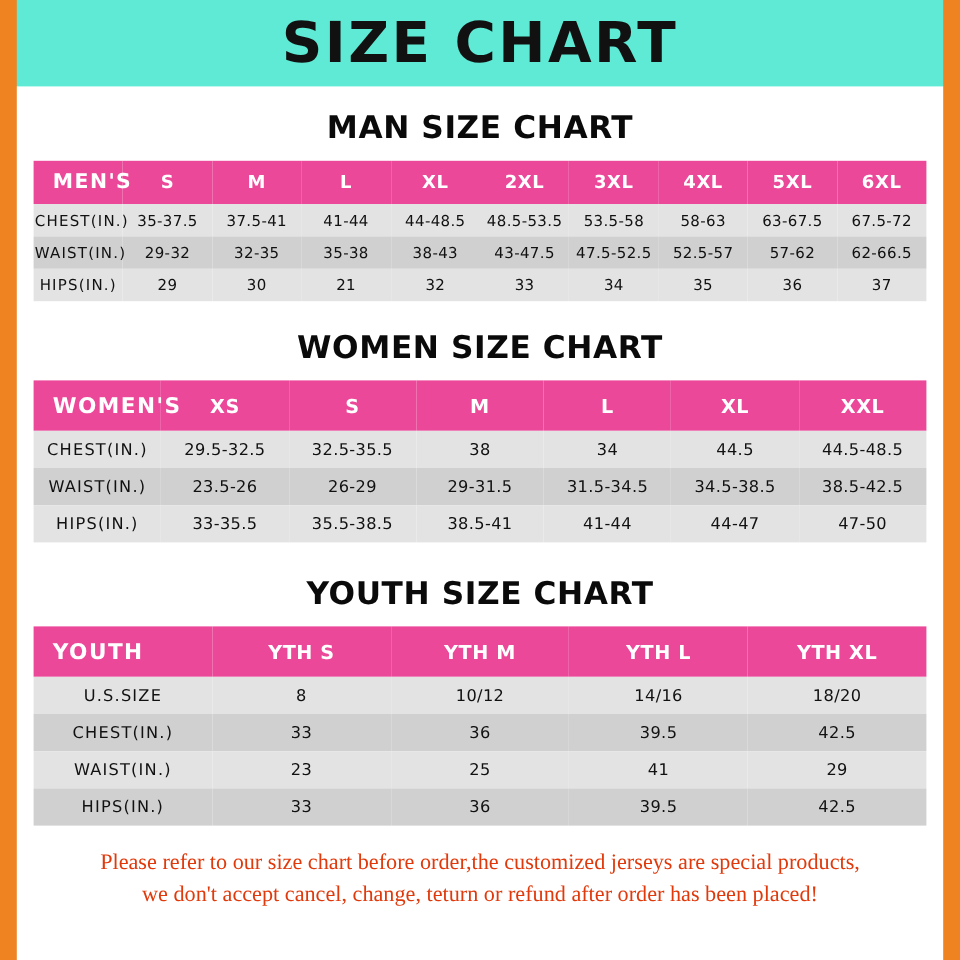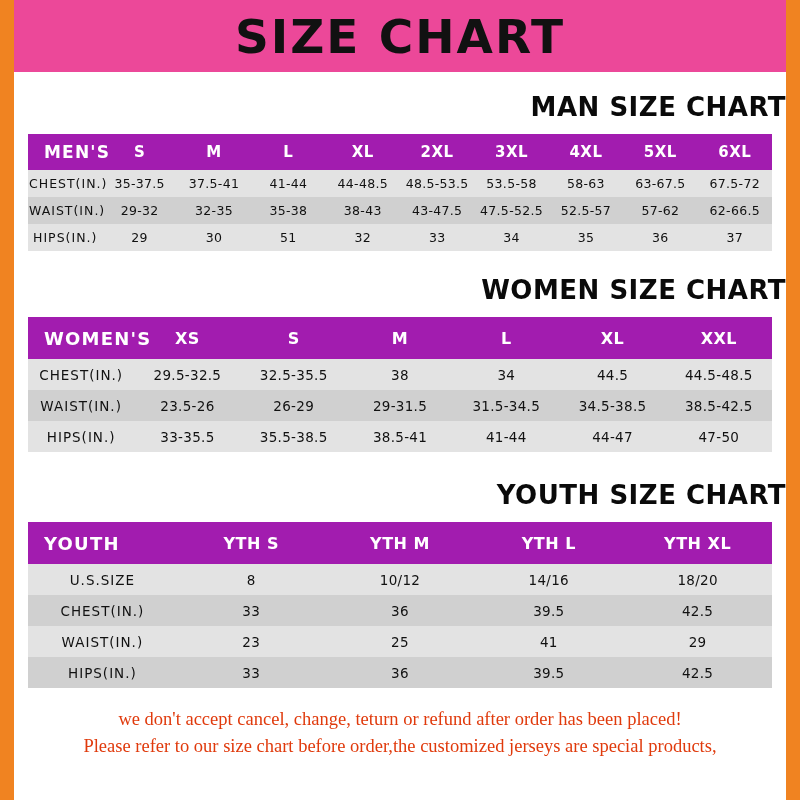--- a/index.html
+++ b/index.html
@@ -14,21 +14,21 @@
   .page {
     width: 800px;
     height: 800px;
     position: relative;
     background: #ffffff;
     display: flex;
     flex-direction: column;
   }
   
   .header {
-    background: #ec4899;
+    background: #5eead4;
     height: 72px;
     display: flex;
     align-items: center;
     justify-content: center;
     flex: none;
   }
   .header-title {
     font-family: "DejaVu Sans", sans-serif;
     font-weight: bold;
     font-size: 47px;
@@ -49,21 +49,21 @@
   .content {
     position: relative;
     z-index: 2;
     padding: 0 14px;
     flex: 1;
     display: flex;
     flex-direction: column;
   }
 
   .section-title {
-    text-align: right;
+    text-align: center;
     font-family: "DejaVu Sans", sans-serif;
     font-weight: bold;
     font-size: 26px;
     letter-spacing: 0.5px;
     color: #0a0a0a;
   }
   .title-man { margin: 20px 0 12px; }
   .title-women { margin: 24px 0 12px; }
   .title-youth { margin: 28px 0 12px; }
 
@@ -71,21 +71,21 @@
     width: 744px;
     margin: 0 auto;
     border-collapse: collapse;
     table-layout: fixed;
   }
   table.size-table th, table.size-table td {
     text-align: center;
     font-family: "DejaVu Sans", sans-serif;
   }
   table.size-table thead th {
-    background: #a21caf;
+    background: #ec4899;
     color: #ffffff;
     font-weight: bold;
     font-size: 15px;
     height: 36px;
     letter-spacing: 0.5px;
   }
   table.size-table thead th.label-col {
     text-align: left;
     padding-left: 16px;
     font-size: 17px;
@@ -180,21 +180,21 @@
           <td>43-47.5</td>
           <td>47.5-52.5</td>
           <td>52.5-57</td>
           <td>57-62</td>
           <td>62-66.5</td>
         </tr>
         <tr class="row-odd">
           <td class="label-col">HIPS(IN.)</td>
           <td>29</td>
           <td>30</td>
-          <td>51</td>
+          <td>21</td>
           <td>32</td>
           <td>33</td>
           <td>34</td>
           <td>35</td>
           <td>36</td>
           <td>37</td>
         </tr>
       </tbody>
     </table>
 
@@ -279,18 +279,18 @@
           <td class="label-col">HIPS(IN.)</td>
           <td>33</td>
           <td>36</td>
           <td>39.5</td>
           <td>42.5</td>
         </tr>
       </tbody>
     </table>
 
     <div class="footer-note">
+      <div>Please refer to our size chart before order,the customized jerseys are special products,</div>
       <div>we don't accept cancel, change, teturn or refund after order has been placed!</div>
-      <div>Please refer to our size chart before order,the customized jerseys are special products,</div>
     </div>
 
   </div>
 </div>
 
 </body></html>

